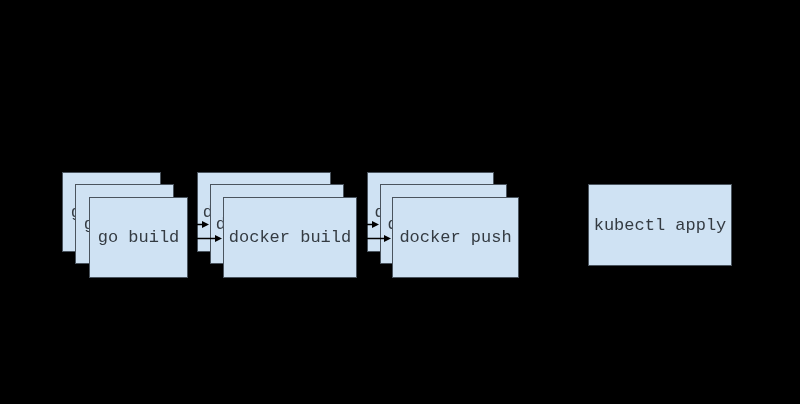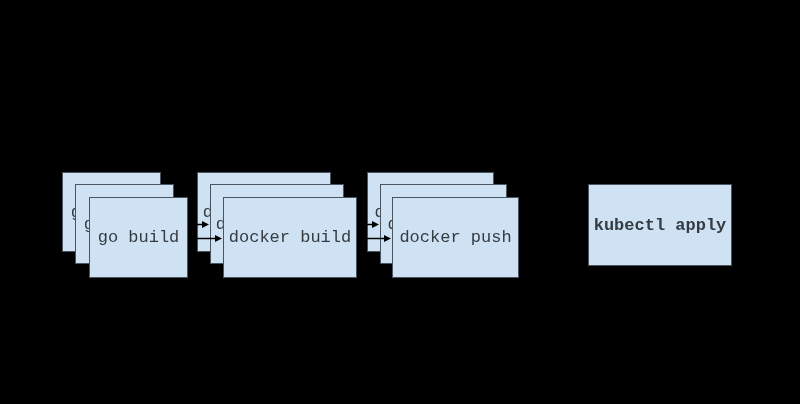--- a/index.html
+++ b/index.html
@@ -37,21 +37,21 @@
   .s1-front  { left: 89px;  top: 197px; width: 99px;  height: 81px; }
   
   .s2-back   { left: 197px; top: 172px; width: 134px; height: 80px; }
   .s2-middle { left: 210px; top: 184px; width: 134px; height: 80px; }
   .s2-front  { left: 223px; top: 197px; width: 134px; height: 81px; }
   
   .s3-back   { left: 367px; top: 172px; width: 127px; height: 80px; }
   .s3-middle { left: 380px; top: 184px; width: 127px; height: 80px; }
   .s3-front  { left: 392px; top: 197px; width: 127px; height: 81px; }
   
-  .s4-single { left: 588px; top: 184px; width: 144px; height: 82px; font-weight: bold; }
+  .s4-single { left: 588px; top: 184px; width: 144px; height: 82px; }
 
   .arrow-layer {
     position: absolute;
     left: 0; top: 0;
     width: 800px; height: 404px;
     pointer-events: none;
   }
 </style>
 </head>
 <body>

